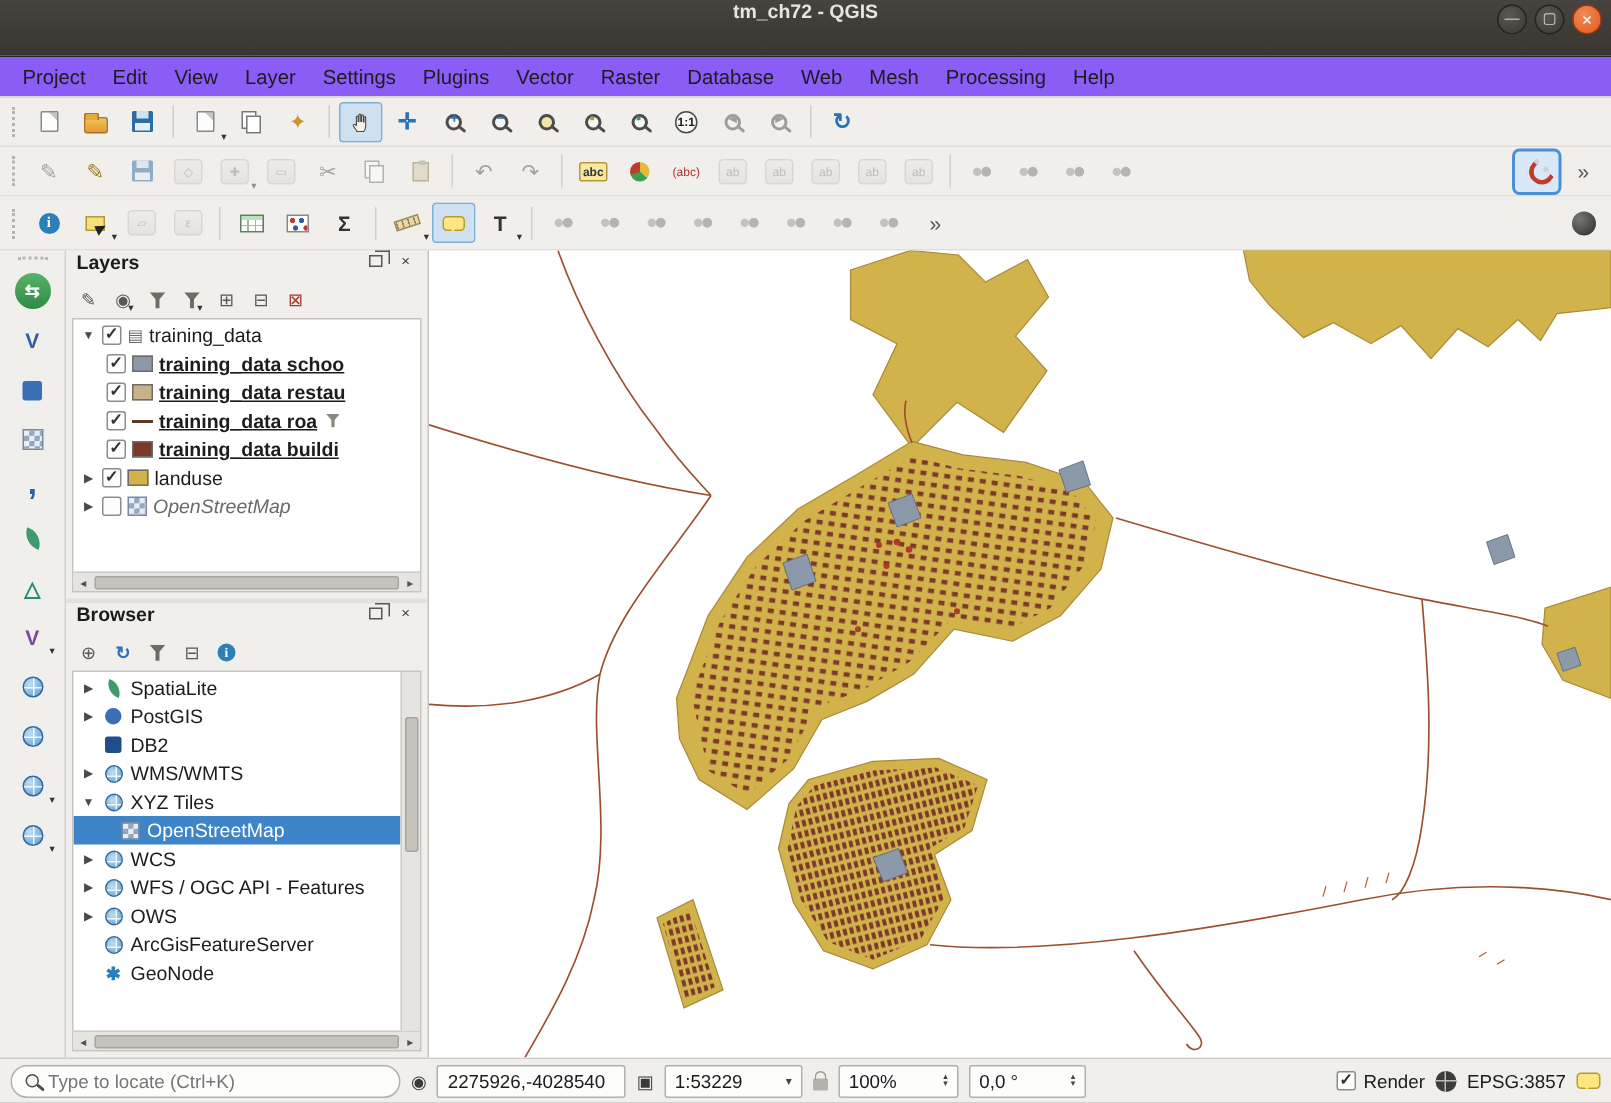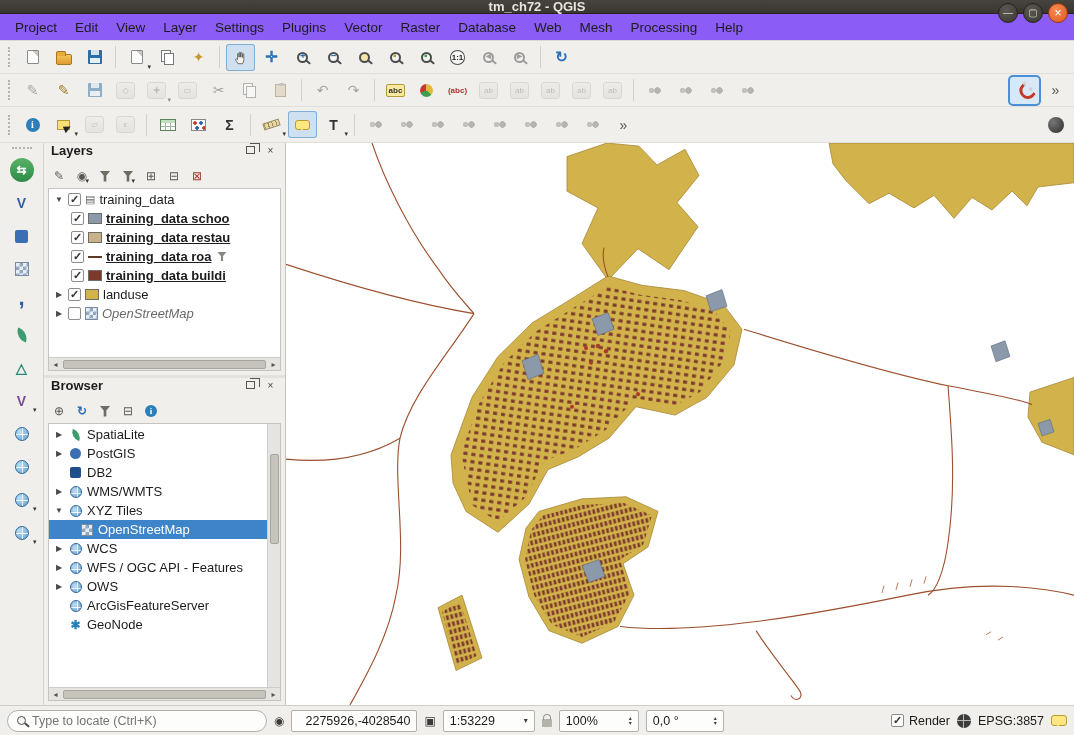--- a/index.html
+++ b/index.html
@@ -1,19 +1,19 @@
 <!DOCTYPE html>
 <html><head>
 <meta charset="utf-8">
 <style>
 *{margin:0;padding:0;box-sizing:border-box}
 body{font-family:"Liberation Sans",sans-serif;background:#888}
 .window{width:1074px;height:735px;background:#f0efec;display:flex;flex-direction:column;overflow:hidden;font-size:13px;color:#1c1c1c;position:relative}
 
-.titlebar{height:14px;background:linear-gradient(#474440,#393632);display:flex;align-items:center;justify-content:center;position:relative;flex:none;border-bottom:1px solid #262422}
+.titlebar{height:38px;background:linear-gradient(#474440,#393632);display:flex;align-items:flex-start;justify-content:center;position:relative;flex:none;border-bottom:1px solid #262422}
 .title{color:#e9e5dd;font-weight:bold;font-size:13px}
 .winbtns{position:absolute;right:6px;top:3px;display:flex;gap:5px}
 .winbtn{width:20px;height:20px;border-radius:50%;background:radial-gradient(circle at 7px 6px,#5c5851,#3b3833);border:1px solid #26231f;color:#d8d4cc;display:flex;align-items:center;justify-content:center;font-size:10px;line-height:1}
 .winbtn.close{background:radial-gradient(circle at 7px 6px,#f48a54,#e1581f);border-color:#96370c;color:#fff;font-size:12px}
 
 .menubar{height:27px;display:flex;align-items:center;padding:0 6px;background:#8b5cf6;border-bottom:1px solid #dad8d3;flex:none}
 .mitem{padding:4px 9px;border-radius:3px;font-size:13.5px}
 
 .toolbar{display:flex;align-items:center;gap:2px;padding:2px 4px;background:#f0efec;border-bottom:1px solid #e0ded9;flex:none}
 .t1{height:33px}.t2{height:33px}.t3{height:36px}
@@ -33,21 +33,21 @@
 .disk::before{content:"";position:absolute;left:3px;top:0;width:8px;height:5px;background:#cfe3f2}
 .disk::after{content:"";position:absolute;left:2px;bottom:1px;width:10px;height:5px;background:#e8eef5}
 .mag{display:inline-block;width:11px;height:11px;border:2px solid #4c4c4c;border-radius:50%;position:relative;background:#f6f6f4}
 .mag::after{content:"";position:absolute;width:6px;height:2px;background:#4c4c4c;right:-5px;bottom:-2px;transform:rotate(40deg);border-radius:1px}
 .mag.yel{background:#f3e6a8}
 .magsub{position:absolute;left:1px;top:-3px;font-size:10px;font-weight:bold;color:#2a72b8;font-style:normal;line-height:1}
 .zn{font-size:8px;font-weight:bold;border:1.5px solid #4c4c4c;border-radius:50%;padding:2px 1px;background:#f6f6f4}
 .glyph-blue{color:#2a72b8;font-weight:bold;font-size:15px}
 .glyph{color:#555;font-size:14px}
 .abcbox{font-size:8px;font-weight:bold;background:#f7e9a0;border:1px solid #b59a3a;padding:1px 2px;border-radius:2px;color:#333}
-.abcred{font-size:8px;font-weight:bold;color:#b03030}
+.abcred{font-size:8px;font-weight:normal;color:#b03030}
 .pie{width:13px;height:13px;border-radius:50%;background:conic-gradient(#e2b93b 0 130deg,#3f9e4d 0 250deg,#bf3b2b 0)}
 .ph{width:19px;height:17px;border:1px solid #c4c1bb;border-radius:3px;background:linear-gradient(#edebe7,#dcd9d3);display:flex;align-items:center;justify-content:center;font-size:8px;color:#8d8a82}
 .magnet{width:12px;height:12px;position:relative;transform:rotate(40deg)}
 .magnet::before{content:"";position:absolute;left:0;top:2px;width:11px;height:8px;border:3px solid #c23a28;border-top:none;border-radius:0 0 9px 9px}
 .magnet::after{content:"";position:absolute;left:0;top:0;width:3px;height:3px;background:#cfcfcf;box-shadow:8px 0 0 #cfcfcf}
 .icircle{width:14px;height:14px;border-radius:50%;background:#2c7fb8;color:#fff;font-weight:bold;font-size:10px;display:flex;align-items:center;justify-content:center;font-family:"Liberation Serif",serif}
 .selicon{width:13px;height:10px;background:#f7e07a;border:1px solid #b09a3a;position:relative}
 .selicon::after{content:"";position:absolute;right:-2px;bottom:-3px;width:0;height:0;border-left:7px solid #222;border-top:3px solid transparent;border-bottom:4px solid transparent;transform:rotate(-25deg)}
 .tbl{width:16px;height:12px;border:1px solid #5f805f;background-image:linear-gradient(#bfe0bf 0 3px,rgba(0,0,0,0) 3px),repeating-linear-gradient(90deg,rgba(0,0,0,0) 0 4px,#9eb89e 4px 5px),repeating-linear-gradient(0deg,rgba(0,0,0,0) 0 3px,#9eb89e 3px 4px);background-color:#fff}
 .abacus{width:15px;height:12px;border:1px solid #888;background:radial-gradient(circle at 3px 3px,#c23a28 1.5px,rgba(0,0,0,0) 2px),radial-gradient(circle at 9px 3px,#2c5fa8 1.5px,rgba(0,0,0,0) 2px),radial-gradient(circle at 12px 8px,#c23a28 1.5px,rgba(0,0,0,0) 2px),radial-gradient(circle at 5px 8px,#2c5fa8 1.5px,rgba(0,0,0,0) 2px),#fcfcfa}
@@ -112,21 +112,21 @@
 .vthumb{width:9px;height:90px;background:#c6c3bd;border:1px solid #a8a59e;border-radius:2px;margin-top:30px}
 .splitter{height:3px;background:#e3e1dd;flex:none}
 
 .map{flex:1;background:#fff;position:relative;min-width:0}
 .map svg{position:absolute;inset:0;width:100%;height:100%}
 
 .statusbar{height:30px;display:flex;align-items:center;gap:7px;padding:0 7px;background:#f0efec;border-top:1px solid #cfcdc9;flex:none;font-size:12.5px}
 .locate{width:260px;height:22px;border:1px solid #b3b0aa;border-radius:11px;background:#fdfdfc;display:flex;align-items:center;padding:0 9px;gap:6px;flex:none}
 .locate input{border:none;outline:none;flex:1;font-size:12.5px;background:transparent;font-family:"Liberation Sans",sans-serif;color:#4d7c0f;min-width:0}
 .sfield{height:22px;background:#fdfdfc;border:1px solid #b3b0aa;border-radius:2px;display:flex;align-items:center;padding:0 6px;gap:4px}
-.coordf{width:126px;justify-content:flex-end}
+.coordf{width:126px;}
 .scombo{width:92px;justify-content:space-between}
 .spin{display:flex;flex-direction:column;font-size:6px;line-height:5px;color:#444;margin-left:2px}
 .lock{width:10px;height:8px;background:#b5b2ab;border-radius:1px;position:relative;margin-top:5px}
 .lock::before{content:"";position:absolute;left:1.5px;top:-5px;width:6px;height:5px;border:1.5px solid #9b988f;border-bottom:none;border-radius:4px 4px 0 0}
 .sicon{color:#3a3a38;font-size:12px}
 .cbr{display:flex;align-items:center;gap:5px}
 .crsicon{width:14px;height:14px;border-radius:50%;background:#3c3c3a;position:relative;overflow:hidden}
 .crsicon::before{content:"";position:absolute;left:0;right:0;top:6px;height:1px;background:#bdbdb8}
 .crsicon::after{content:"";position:absolute;top:0;bottom:0;left:6px;width:1px;background:#bdbdb8}
 .msgbubble{width:16px;height:11px;background:#ffe680;border:1px solid #b89b30;border-radius:3px;position:relative}

